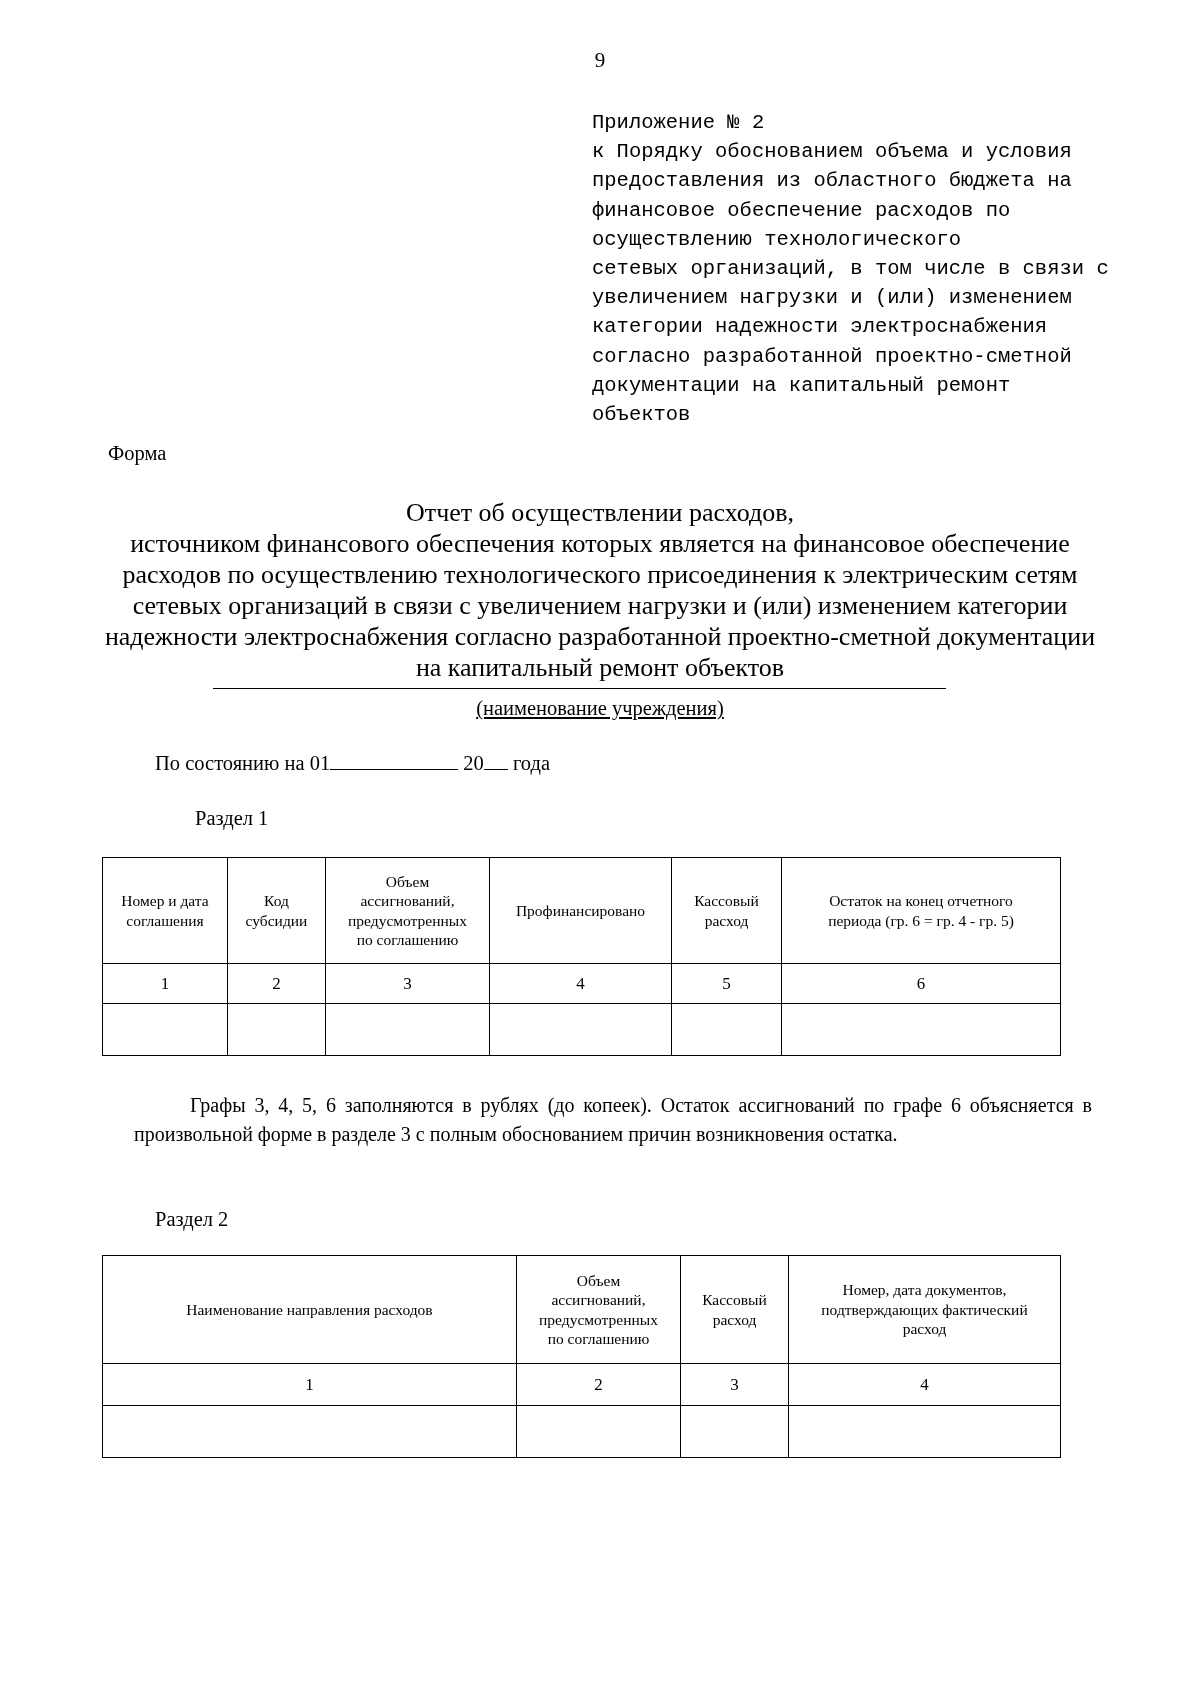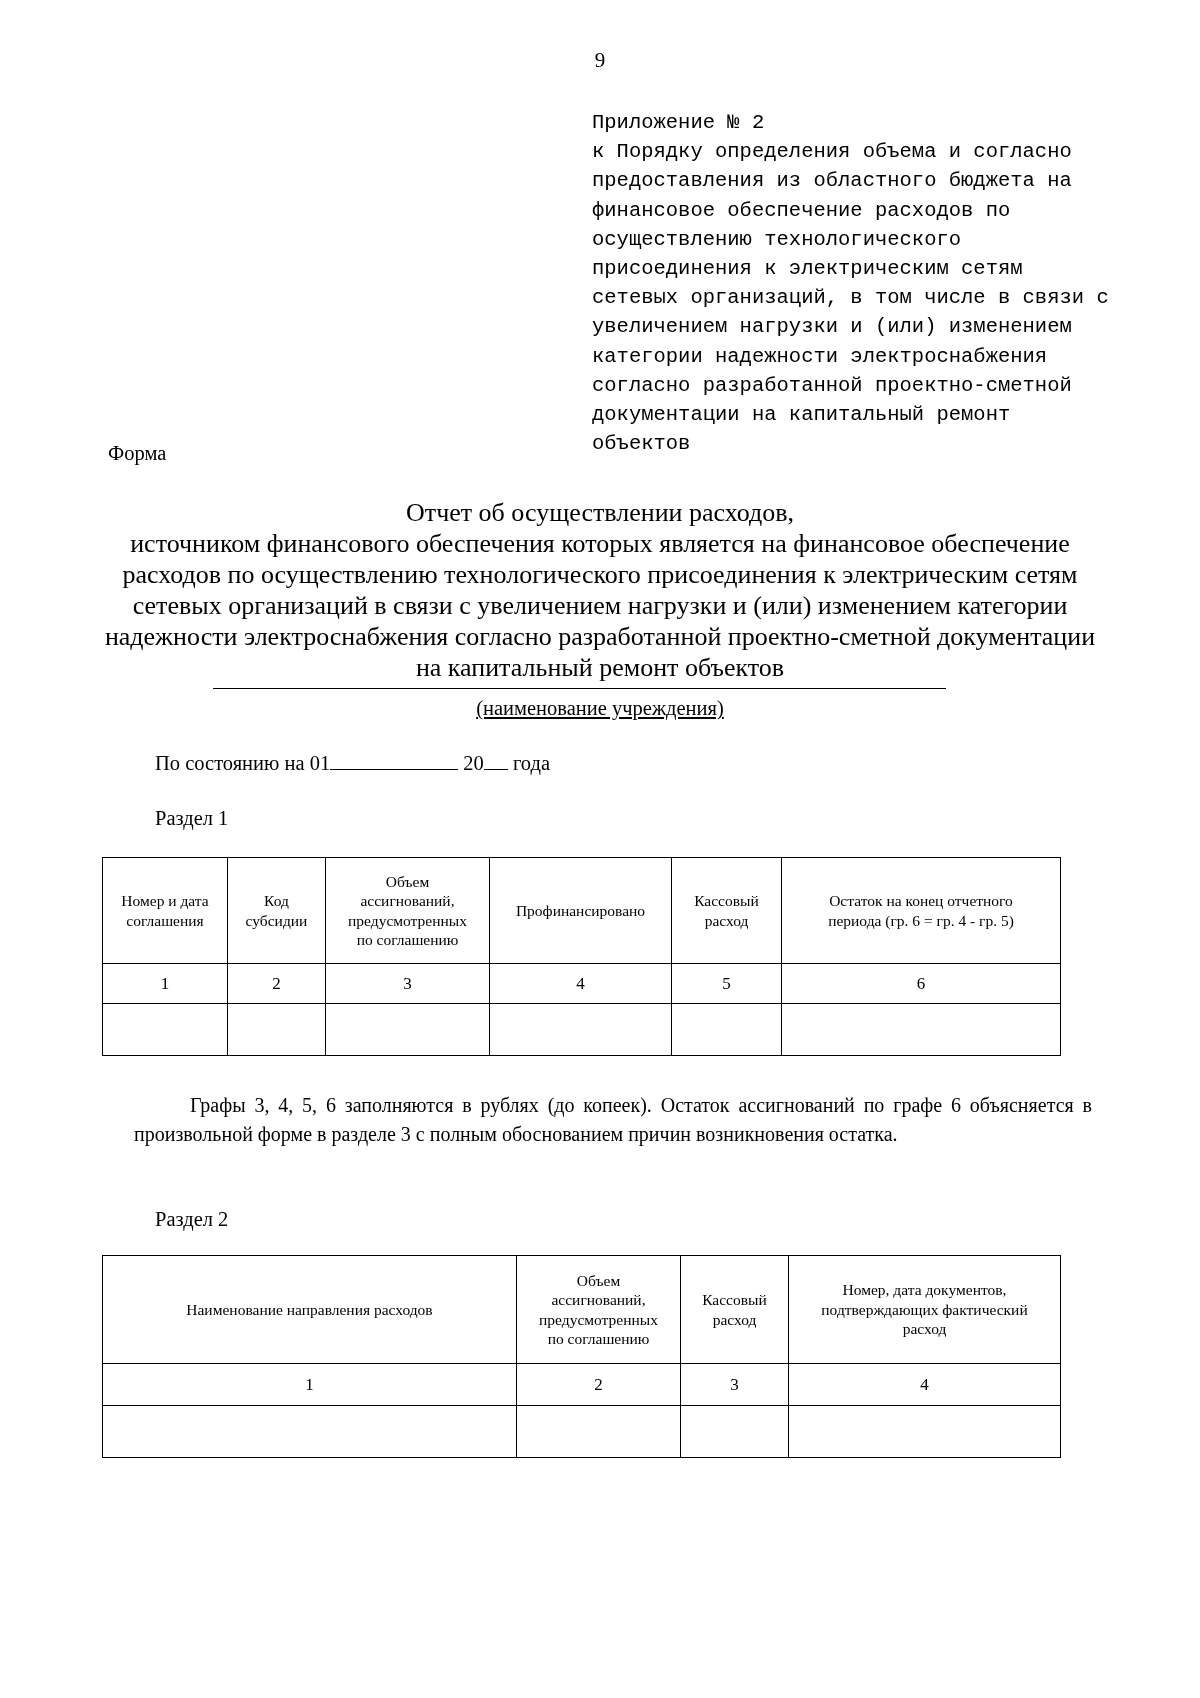--- a/index.html
+++ b/index.html
@@ -105,21 +105,21 @@
     border-bottom: 1.2px solid #000;
     vertical-align: baseline;
   }
   
   .section-label {
     position: absolute;
     left: 155px;
     font-size: 20.5px;
     line-height: 1;
   }
-  #section-1-label { top: 808px; }
+  #section-1-label { top: 808px; margin-left: 40px; }
   #section-2-label { top: 1209px; }
   
   table.doc-table {
     position: absolute;
     border-collapse: collapse;
     table-layout: fixed;
     font-size: 15.5px;
     line-height: 19.5px;
   }
   table.doc-table td {
@@ -161,25 +161,24 @@
 </style>
 </head>
 <body>
 
 <div class="page">
 
   <div class="page-number">9</div>
 
   <div class="appendix-block">
     <div>Приложение № 2</div>
-    <div>к Порядку определения объема и согласно</div>
+    <div>к Порядку обоснованием объема и условия</div>
     <div>предоставления из областного бюджета на</div>
     <div>финансовое обеспечение расходов по</div>
     <div>осуществлению технологического</div>
-    <div>присоединения к электрическим сетям</div>
     <div>сетевых организаций, в том числе в связи с</div>
     <div>увеличением нагрузки и (или) изменением</div>
     <div>категории надежности электроснабжения</div>
     <div>согласно разработанной проектно-сметной</div>
     <div>документации на капитальный ремонт</div>
     <div>объектов</div>
   </div>
 
   <div class="forma-label">Форма</div>
 

